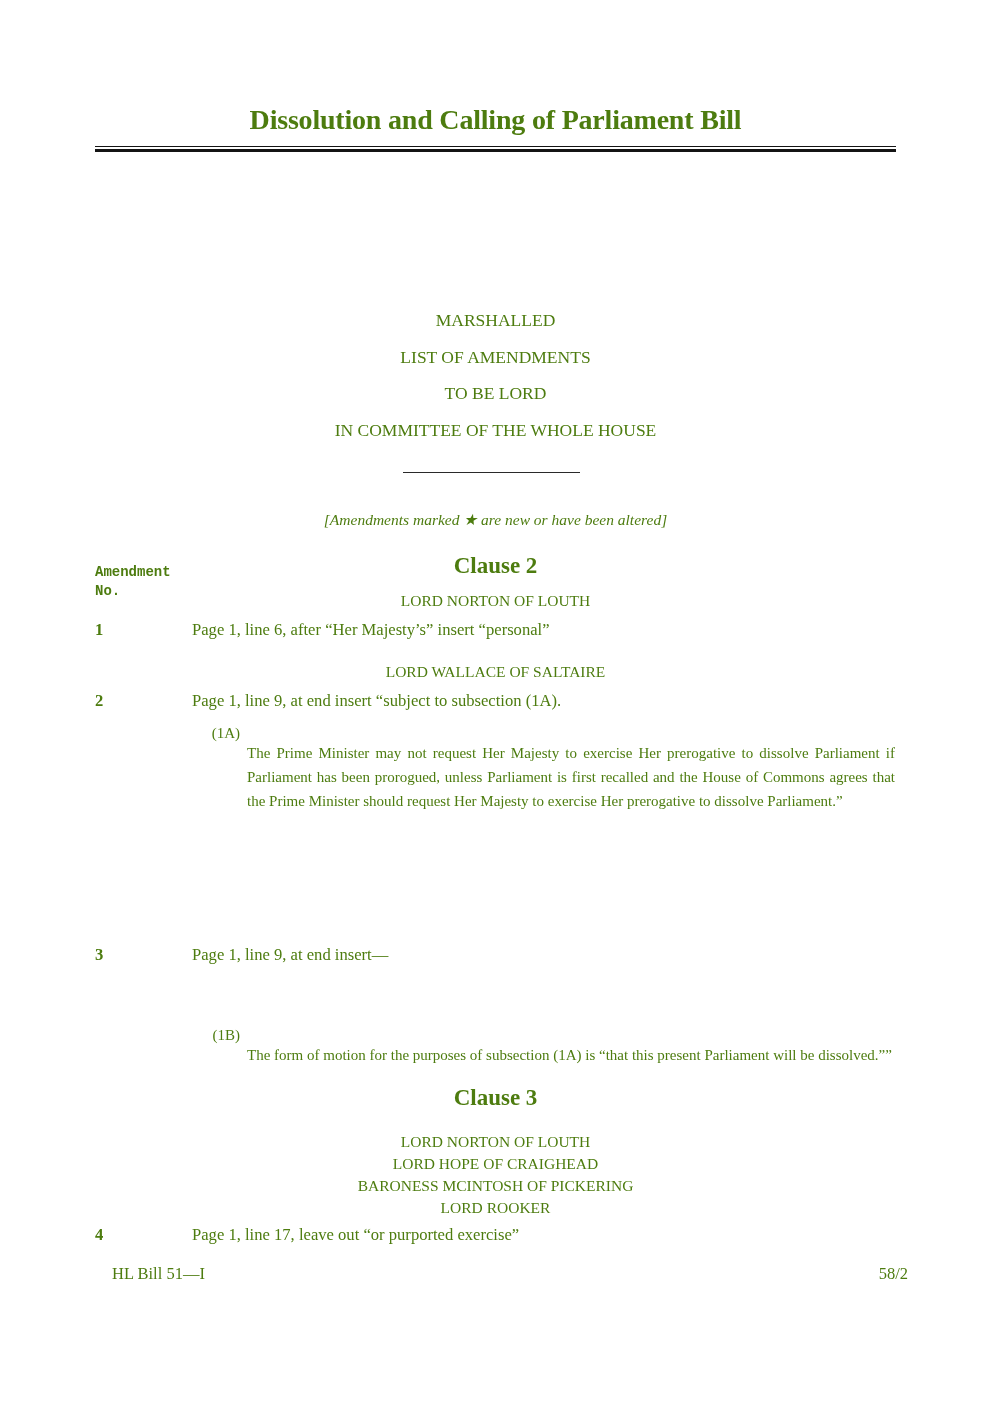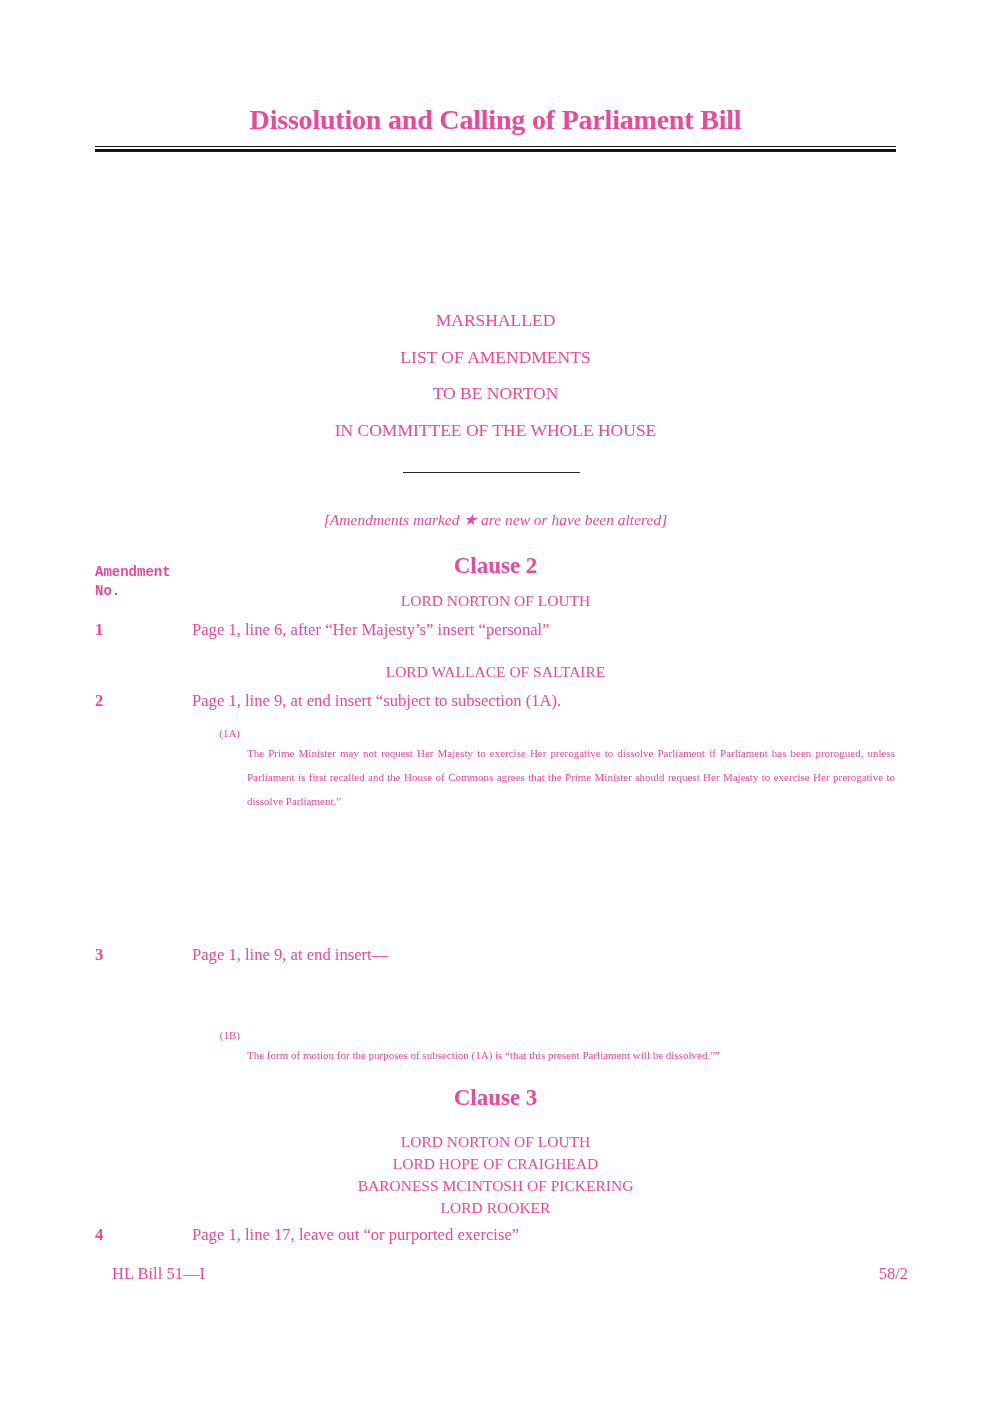--- a/index.html
+++ b/index.html
@@ -1,20 +1,20 @@
 <!DOCTYPE html>
 <html><head>
 <meta charset="utf-8">
 <style>
   html,body{margin:0;padding:0;background:#ffffff;}
   .page{
     position:relative;
     width:991px;height:1401px;
     background:#ffffff;
-    color:#ec4899;
+    color:#4d7c0f;
     font-family:"Liberation Serif", serif;
     overflow:hidden;
   }
   .bill-title{
     position:absolute;top:104px;left:0;width:100%;
     text-align:center;font-size:28px;font-weight:bold;letter-spacing:-0.2px;
   }
   .title-rule{
     position:absolute;top:146px;left:95px;width:801px;height:2px;
     border-top:1.5px solid #141414;border-bottom:3px solid #141414;
@@ -46,42 +46,42 @@
   }
   .sponsors .sp{line-height:22px;}
   .amd-row{
     position:absolute;left:95px;width:801px;display:flex;
     font-size:16.6px;line-height:24px;
   }
   .amd-num{width:97px;flex:none;font-weight:bold;}
   .amd-body{width:703px;flex:none;}
   .sub-row{
     position:absolute;left:95px;width:801px;display:flex;
-    font-size:11px;line-height:24px;
+    font-size:15px;line-height:24px;
   }
   .sub-label{width:145px;flex:none;text-align:right;}
   .sub-text{margin-left:7px;width:648px;flex:none;text-align:justify;margin-top:20px;}
   .footer{
     position:absolute;top:1263px;left:95px;width:796px;
     display:flex;justify-content:space-between;
     font-size:16.5px;line-height:22px;margin-left:17px;
   }
 </style>
 </head>
 <body>
 
 <div class="page">
 
   <div class="bill-title">Dissolution and Calling of Parliament Bill</div>
   <div class="title-rule"></div>
 
   <div class="front-headings">
     <div class="fh">MARSHALLED</div>
     <div class="fh">LIST OF AMENDMENTS</div>
-    <div class="fh">TO BE NORTON</div>
+    <div class="fh">TO BE LORD</div>
     <div class="fh">IN COMMITTEE OF THE WHOLE HOUSE</div>
   </div>
 
   <div class="mid-sep"></div>
 
   <div class="note">[Amendments marked ★ are new or have been altered]</div>
 
   <div class="amd-label">
     <div>Amendment</div>
     <div>No.</div>

